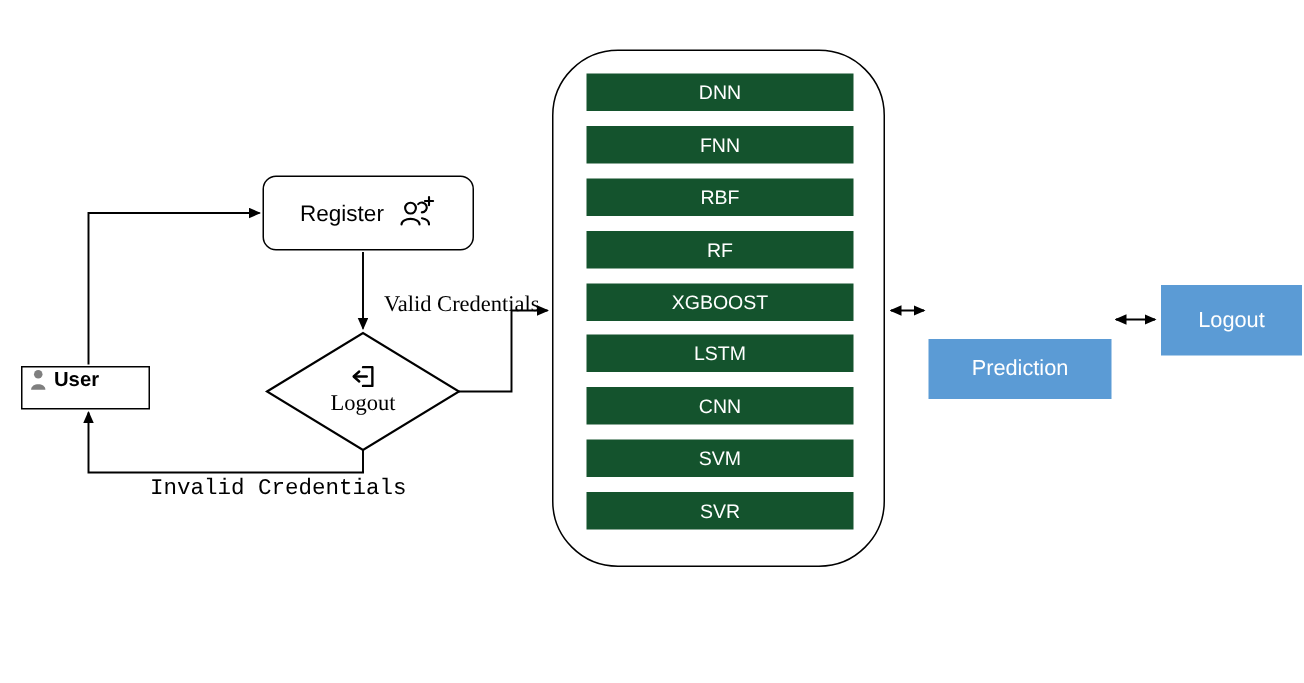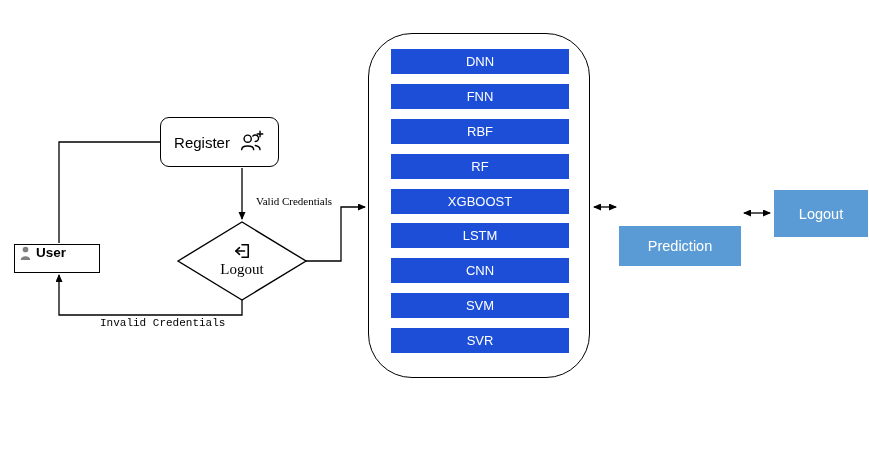--- a/index.html
+++ b/index.html
@@ -25,21 +25,21 @@
   .user-box {
     left: 14px; top: 244px; width: 86px; height: 29px;
     background: #fff; border: 1.4px solid #000;
     display: flex; align-items: flex-start; gap: 5px;
     padding-left: 5px;
     font-weight: bold; font-size: 13.5px; color: #000;
   }
 
   
   .register-box {
-    left: 160px; top: 117px; width: 119px; height: 50px;
+    left: 175px; top: 117px; width: 141px; height: 50px;
     background: #fff; border: 1.4px solid #000; border-radius: 9px;
     display: flex; align-items: center; justify-content: center; gap: 8px;
     font-size: 15px; color: #000;
   }
 
   
   .login-content {
     left: 206px; top: 241px; width: 72px;
     display: flex; flex-direction: column; align-items: center;
     z-index: 2;
@@ -49,39 +49,39 @@
 
   
   .models-container {
     left: 368px; top: 33px; width: 222px; height: 345px;
     background: #fff; border: 1.5px solid #000; border-radius: 44px;
     display: flex; flex-direction: column; justify-content: space-between;
     padding: 15px 22px 24px 22px;
   }
   .model-bar {
     height: 25px; width: 178px;
-    background: #1d4ed8;
+    background: #14532d;
     color: #fff; font-size: 13px;
     display: flex; align-items: center; justify-content: center;
   }
 
   
   .blue-box {
     background: #5B9BD5; color: #fff;
     display: flex; align-items: center; justify-content: center;
     font-size: 14.5px;
   }
   .prediction-box { left: 619px; top: 188px; width: 122px; height: 40px; margin-top: 38px; }
   .logout-box     { left: 774px; top: 190px; width: 94px;  height: 47px; }
 
   
   .edge-label {
     position: absolute; z-index: 2;
     font-family: "Liberation Serif", serif;
-    font-size: 11px; color: #000;
+    font-size: 15px; color: #000;
     white-space: nowrap;
   }
   .valid-label   { left: 256px; top: 195px; }
   .invalid-label { left: 100px; top: 317px; font-family: Liberation Mono, monospace; }
 
   .icon { display: inline-flex; }
 </style>
 </head>
 <body>
 

